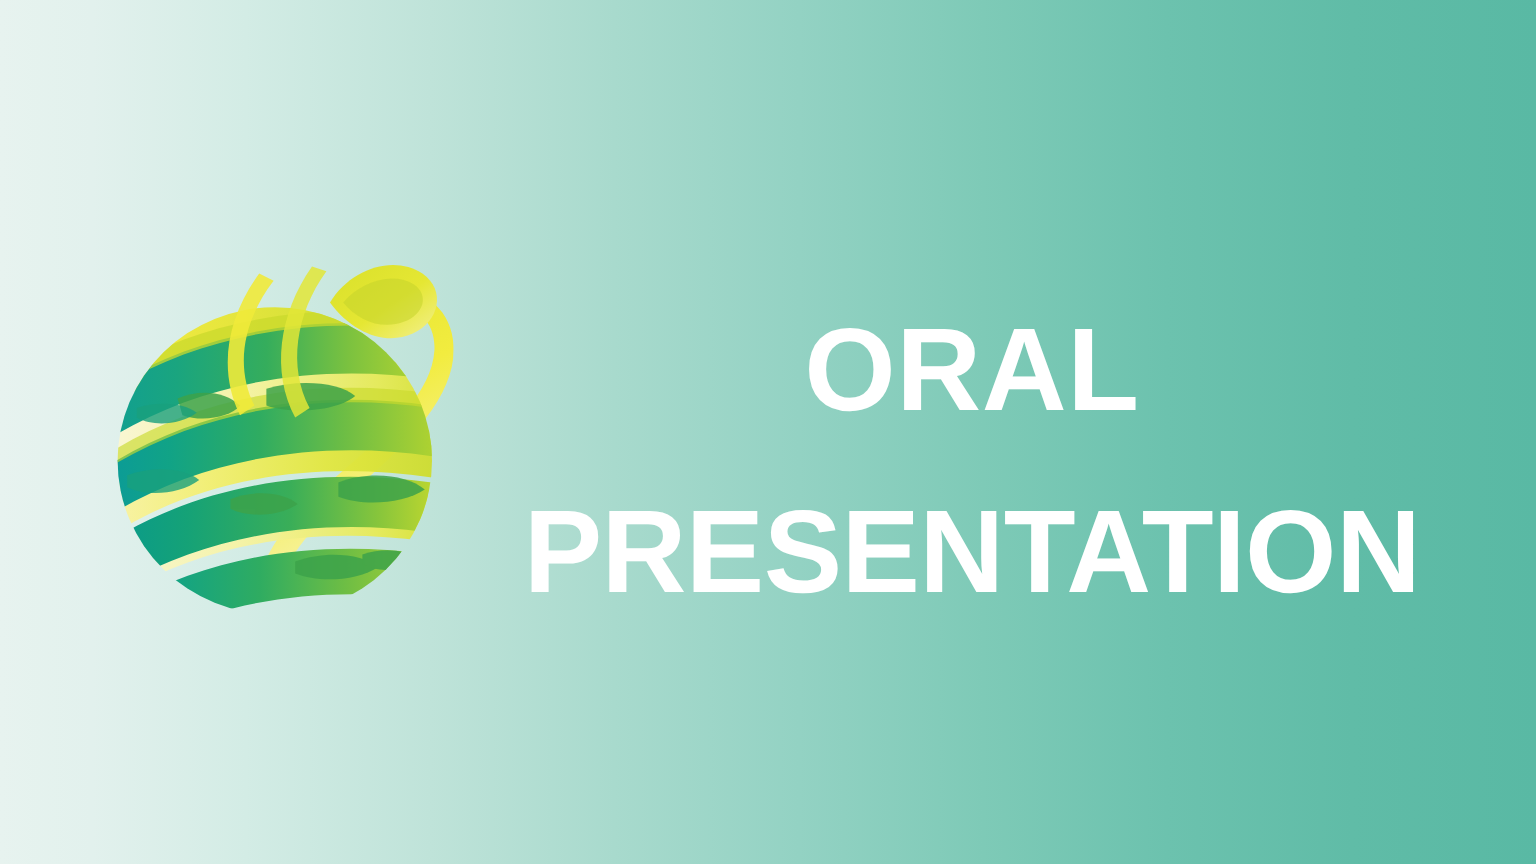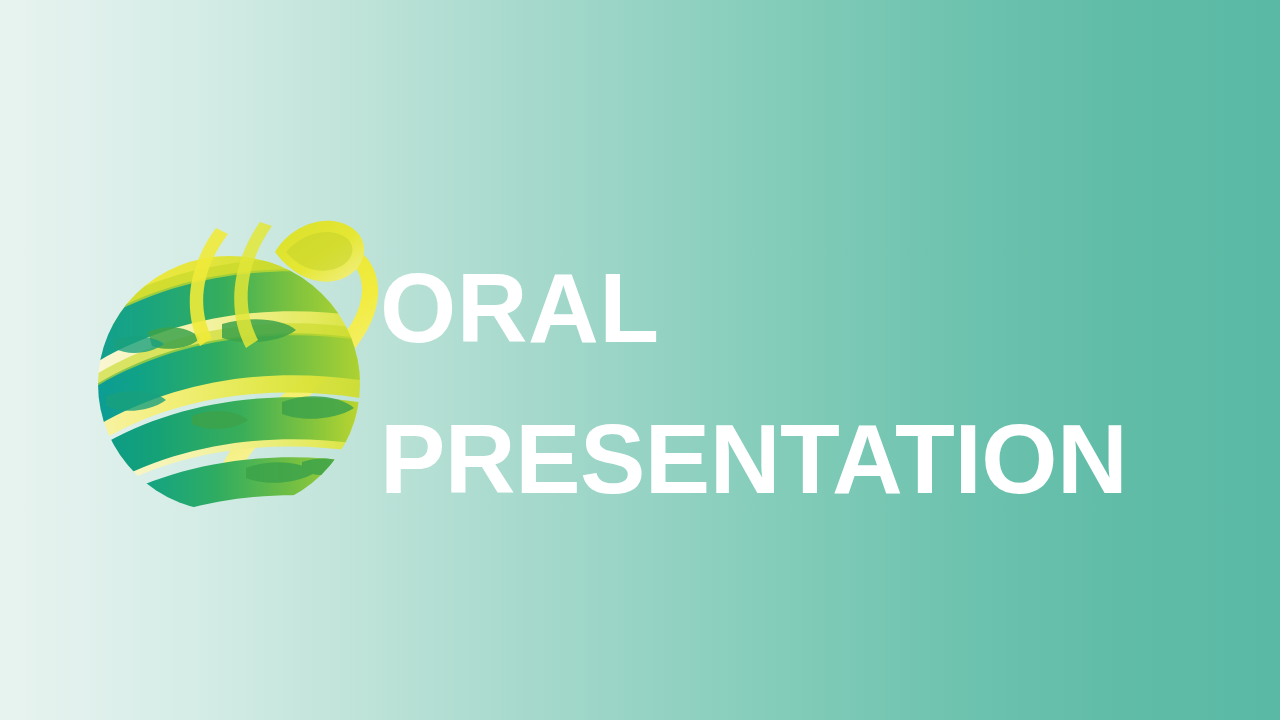--- a/index.html
+++ b/index.html
@@ -39,23 +39,24 @@
     height: 312px;
   }
   #logo-wrap svg {
     display: block;
     width: 100%;
     height: 100%;
   }
 
   #title-block {
     position: absolute;
-    left: 380px;
+    left: 400px;
     top: 233px;
     width: 820px;
+    text-align: center;
   }
 
   .title-line {
     color: #ffffff;
     font-family: "Liberation Sans", sans-serif;
     font-weight: bold;
     font-size: 98px;
     line-height: 151px;
     letter-spacing: 0.5px;
     white-space: nowrap;

